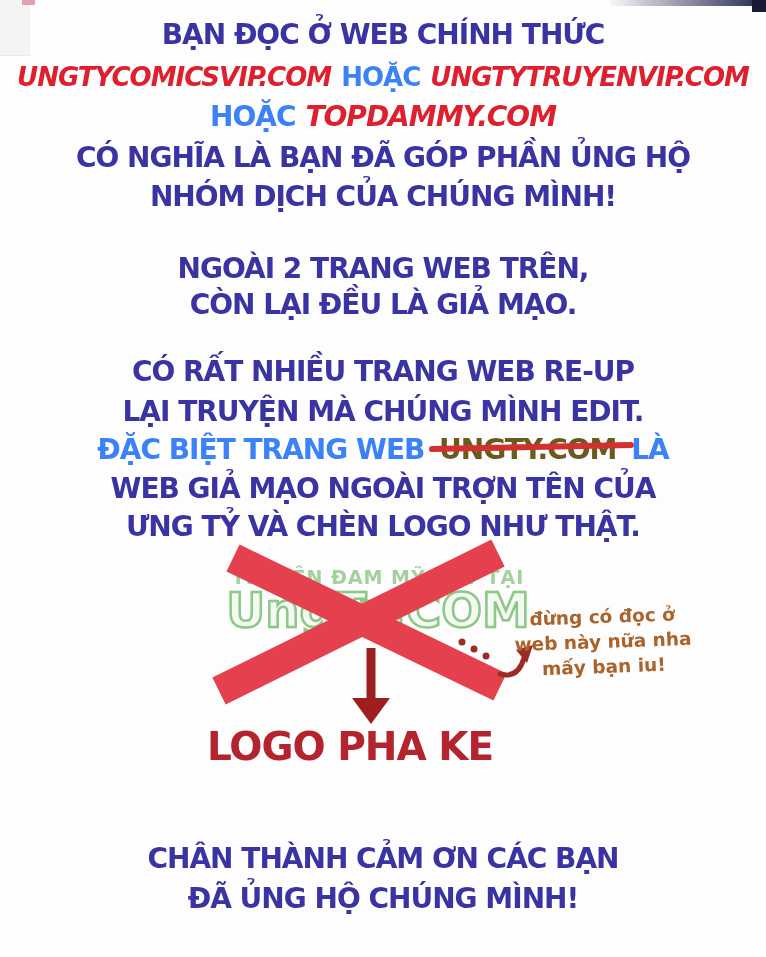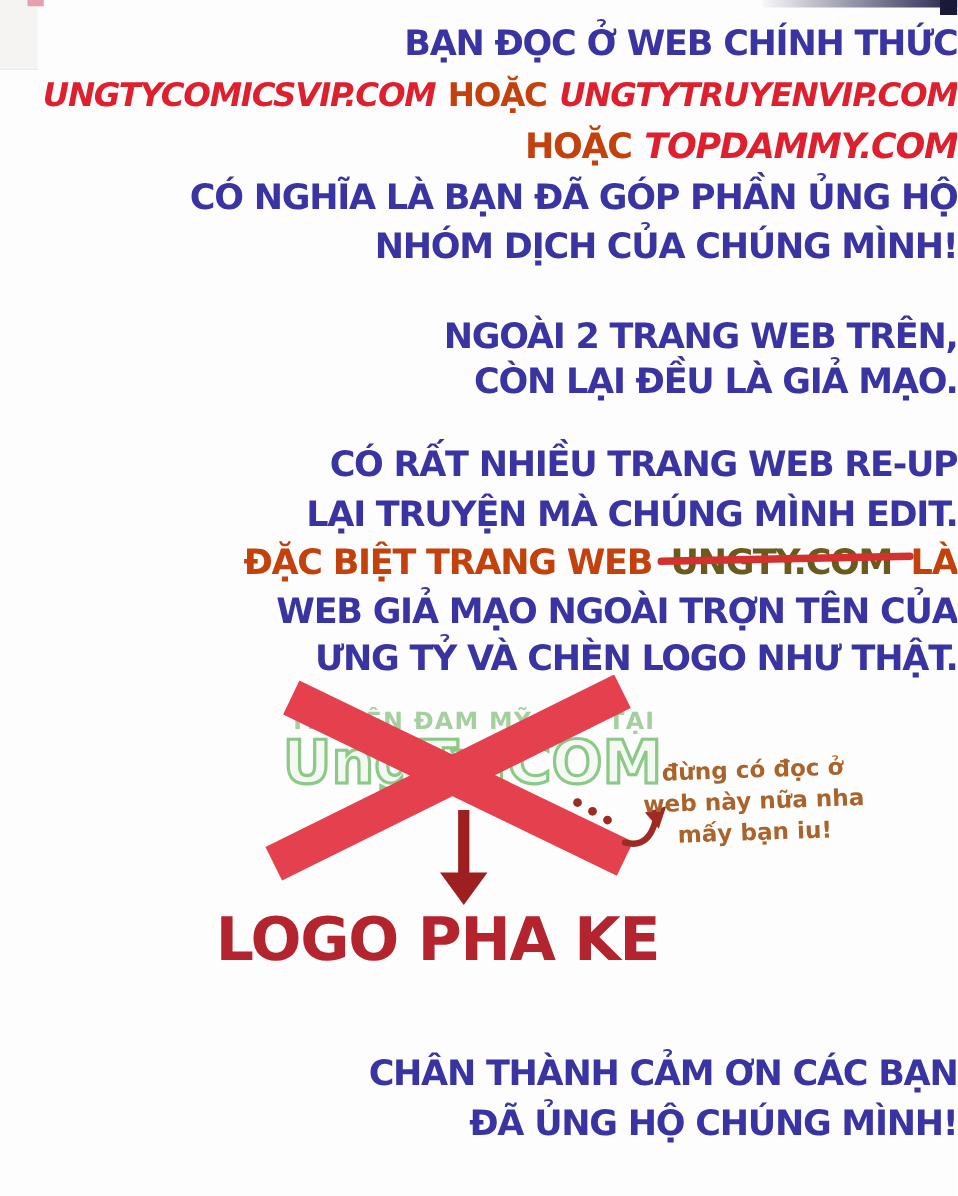--- a/index.html
+++ b/index.html
@@ -25,27 +25,27 @@
     position: absolute; left: 610px; top: 0; width: 156px; height: 6px;
     background: linear-gradient(to right, rgba(200,200,220,0.1), #23234d);
   }
   .edge-corner {
     position: absolute; left: 752px; top: 0; width: 14px; height: 12px;
     background: #1a1a38;
   }
   
   .line {
     position: absolute; left: 0; width: 766px;
-    text-align: right;
+    text-align: center;
     font-size: 28px; line-height: 34px; letter-spacing: -1px;
     color: #3a34a2;
     white-space: nowrap;
   }
   .red { color: #de1f2e; font-style: italic; }
-  .blue { color: #c2410c; }
+  .blue { color: #3b82f6; }
   .url-line { font-size: 26px; }
   .spacer { display: inline-block; width: 10px; }
   
   .fake-url {
     position: relative; color: #6b5a1e; display: inline-block; margin: 0 6px;
   }
   .fake-url .strike {
     position: absolute; left: -10px; right: -18px; top: 11px; height: 6px;
     background: #d2312e; transform: rotate(-1.2deg); border-radius: 3px;
   }
@@ -69,21 +69,21 @@
     position: absolute; left: 508px; top: 604px; width: 190px;
     text-align: center; color: #aa632b;
     font-size: 18.5px; line-height: 25px; letter-spacing: 0;
     transform: rotate(-2deg);
     white-space: nowrap;
   }
   
   .caption {
     position: absolute; left: 0; top: 724px; width: 688px;
     text-align: center; padding-left: 12px; box-sizing: border-box;
-    font-size: 48px; letter-spacing: -1px; color: #b3242e;
+    font-size: 39px; letter-spacing: -1px; color: #b3242e;
     white-space: nowrap;
   }
 </style>
 </head>
 <body>
 
 <div class="page">
 
   <div class="edge-left"></div>
   <div class="pink-spot"></div>

